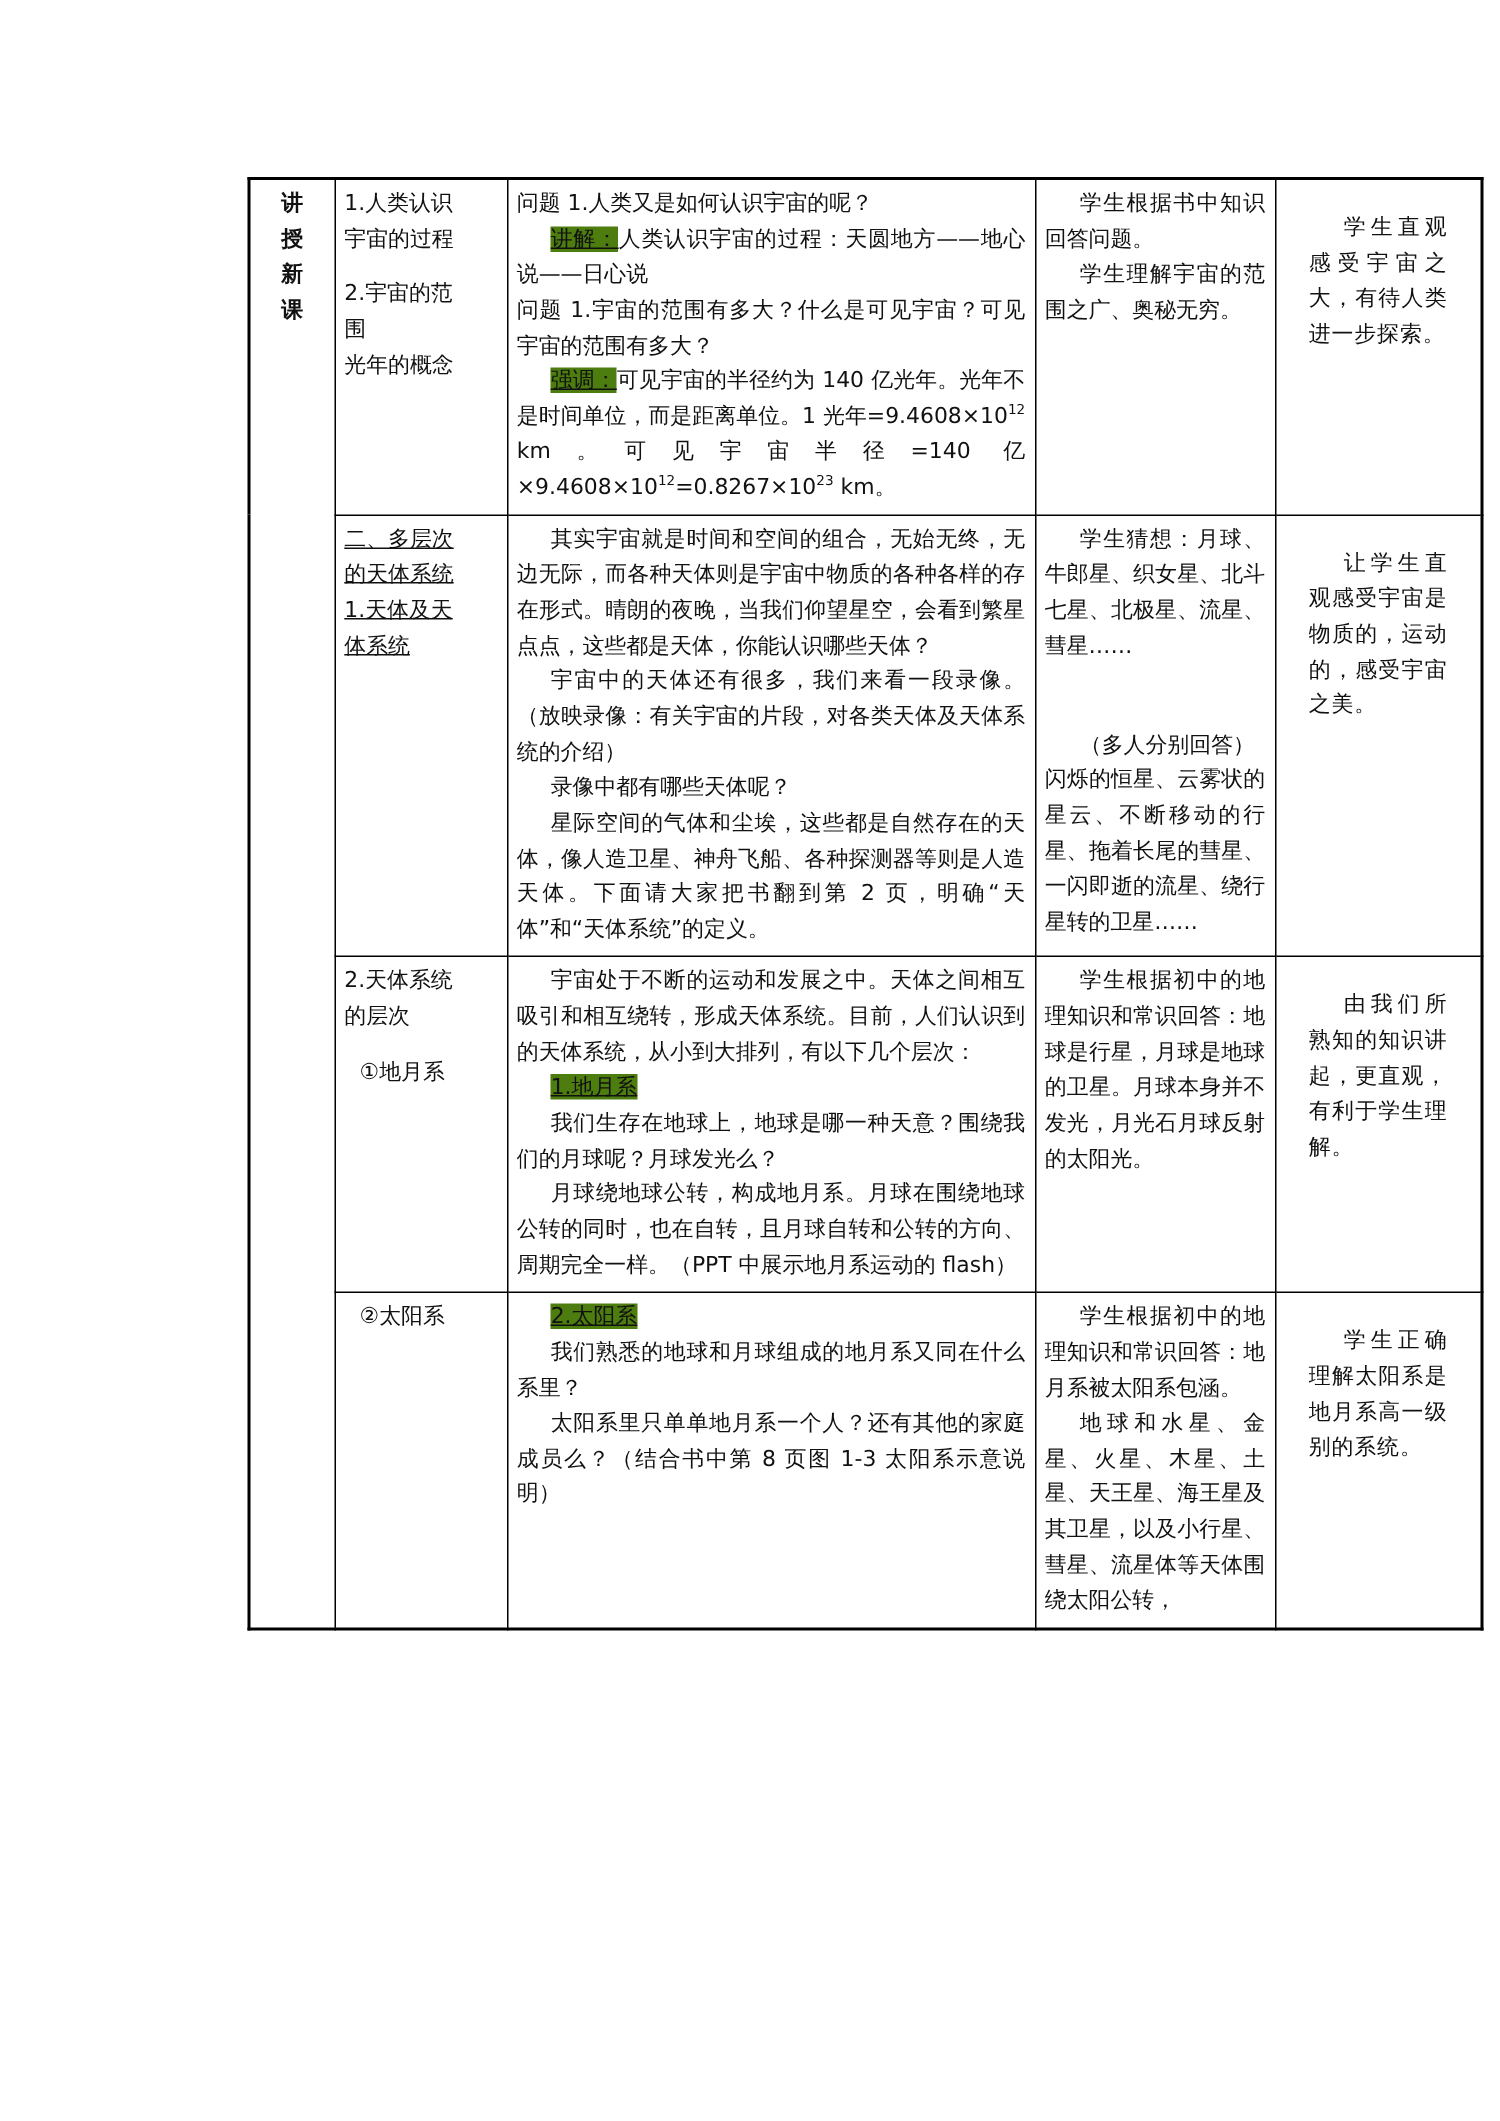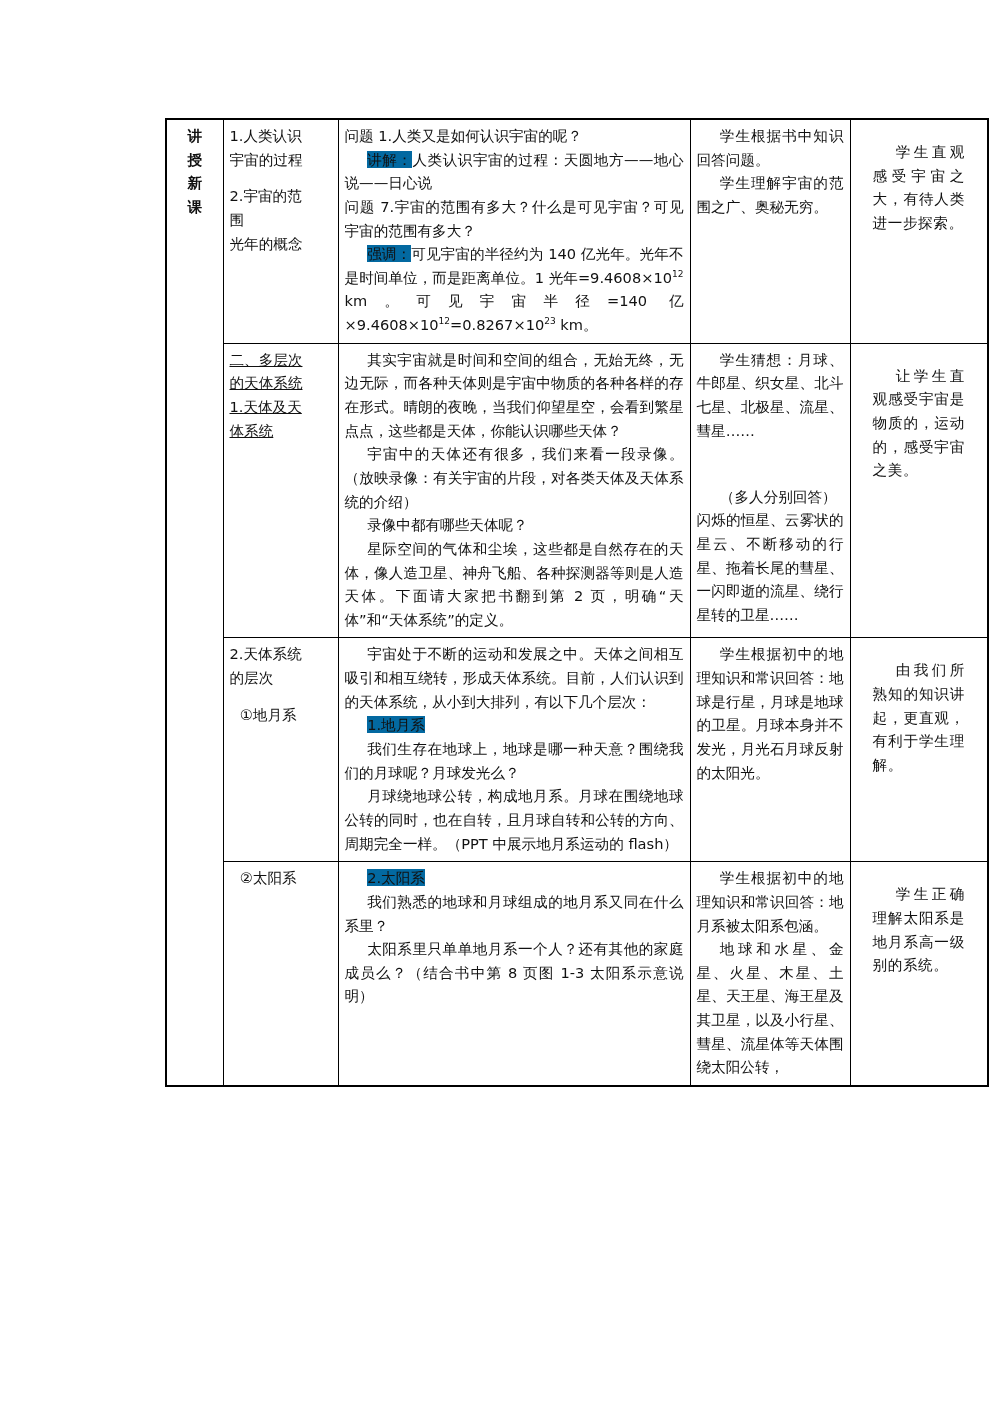--- a/index.html
+++ b/index.html
@@ -107,21 +107,22 @@
     line-height: 1.78;
     vertical-align: middle;
     text-align: justify;
     text-justify: inter-ideograph;
     letter-spacing: 0.6px;
   }
   .cell-remark p { margin: 16px; }
   .cell-remark p.ind { text-indent: 1.6em; }
 
   .hl {
-    background: #0369a1;
+    background: #4d7c0f;
+    text-decoration: underline;
   }
 
   .sup {
     font-size: 0.62em;
     vertical-align: super;
     line-height: 0;
   }
 </style>
 </head>
 <body>
@@ -151,21 +152,21 @@
           <span class="blk">宇宙的过程</span>
           <span class="gap"></span>
           <span class="blk">2.宇宙的范</span>
           <span class="blk">围</span>
           <span class="blk">光年的概念</span>
         </td>
 
         <td class="cell-content">
           <p>问题 1.人类又是如何认识宇宙的呢？</p>
           <p class="ind"><span class="hl">讲解：</span><span>人类认识宇宙的过程：天圆地方——地心说——日心说</span></p>
-          <p>问题 7.宇宙的范围有多大？什么是可见宇宙？可见宇宙的范围有多大？</p>
+          <p>问题 1.宇宙的范围有多大？什么是可见宇宙？可见宇宙的范围有多大？</p>
           <p class="ind"><span class="hl">强调：</span><span>可见宇宙的半径约为 140 亿光年。光年不是时间单位，而是距离单位。1 光年=9.4608×10</span><span class="sup">12</span><span> km。可见宇宙半径=140 亿×9.4608×10</span><span class="sup">12</span><span>=0.8267×10</span><span class="sup">23</span><span> km。</span></p>
         </td>
 
         <td class="cell-student">
           <p class="ind">学生根据书中知识回答问题。</p>
           <p class="ind">学生理解宇宙的范围之广、奥秘无穷。</p>
         </td>
 
         <td class="cell-remark">
           <p class="ind">学生直观感受宇宙之大，有待人类进一步探索。</p>

